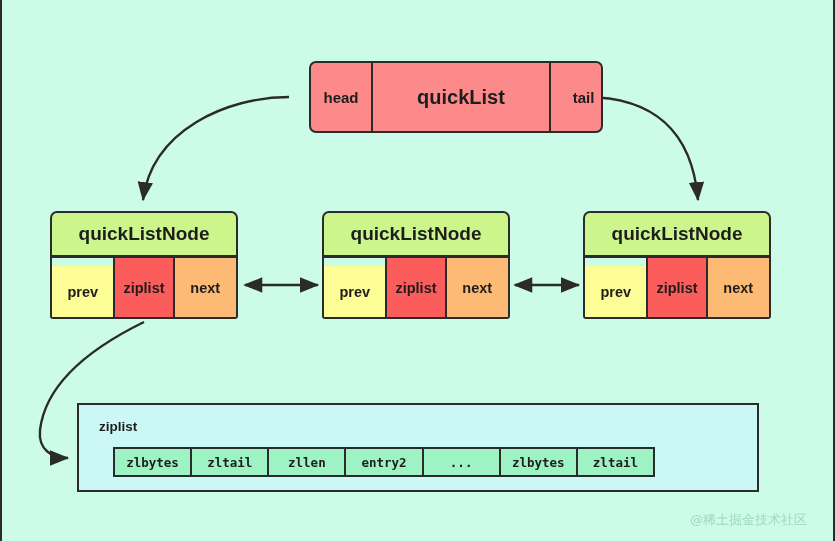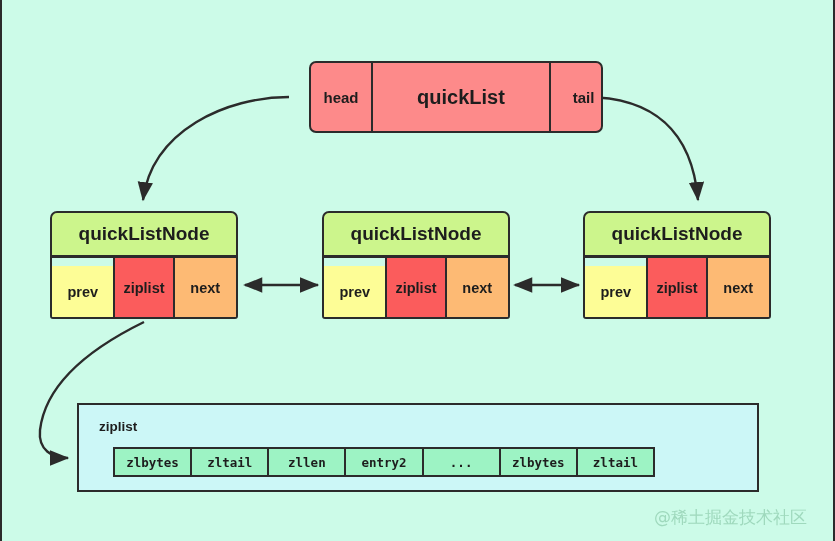--- a/index.html
+++ b/index.html
@@ -149,21 +149,21 @@
     border-right: 2px solid #2b2b2b;
     box-sizing: border-box;
   }
   .zp-cell:last-child { border-right: none; }
 
   
   .watermark {
     position: absolute;
     right: 26px;
     bottom: 12px;
-    font-size: 17px;
+    font-size: 13px;
     color: #9fd9bd;
     font-family: "DejaVu Sans", sans-serif;
     white-space: nowrap;
   }
 </style>
 </head>
 <body>
 
 <div id="canvas">
 

